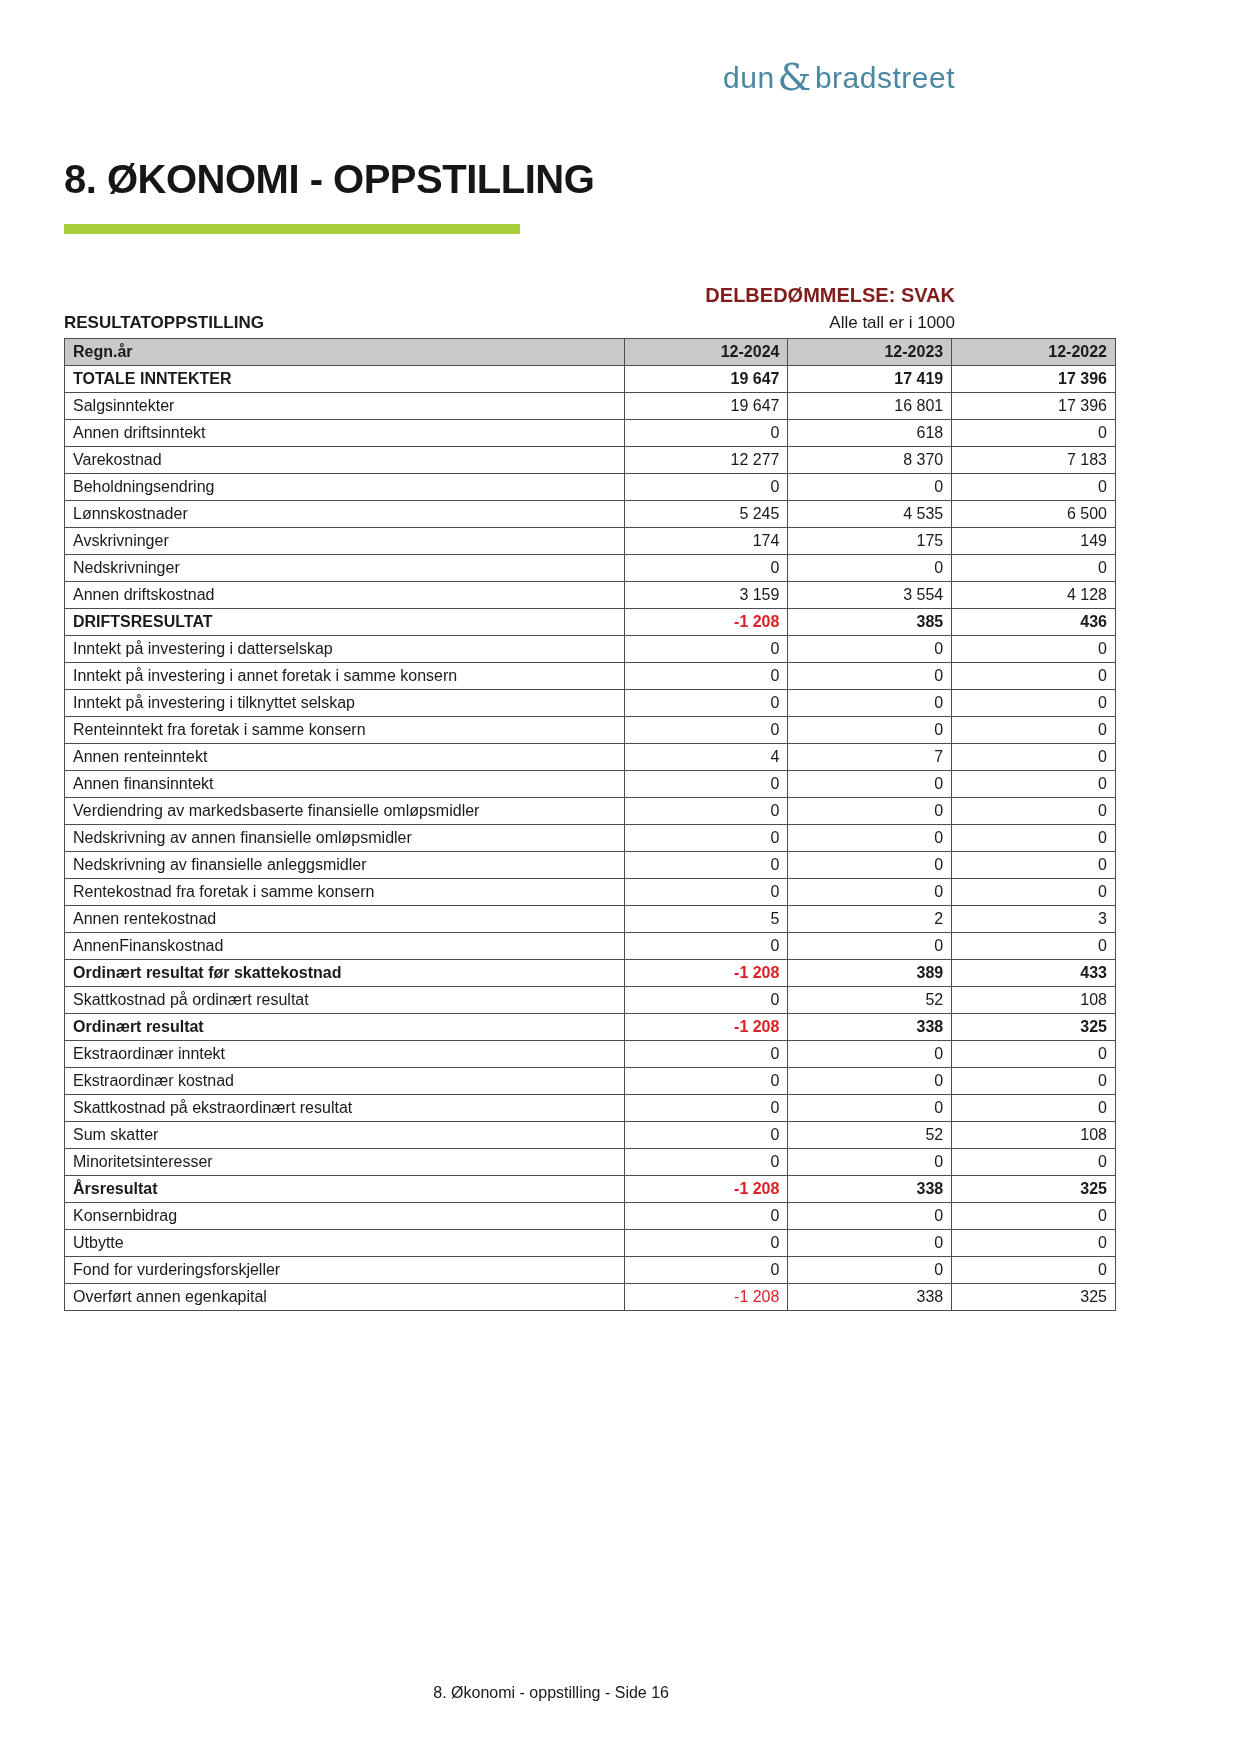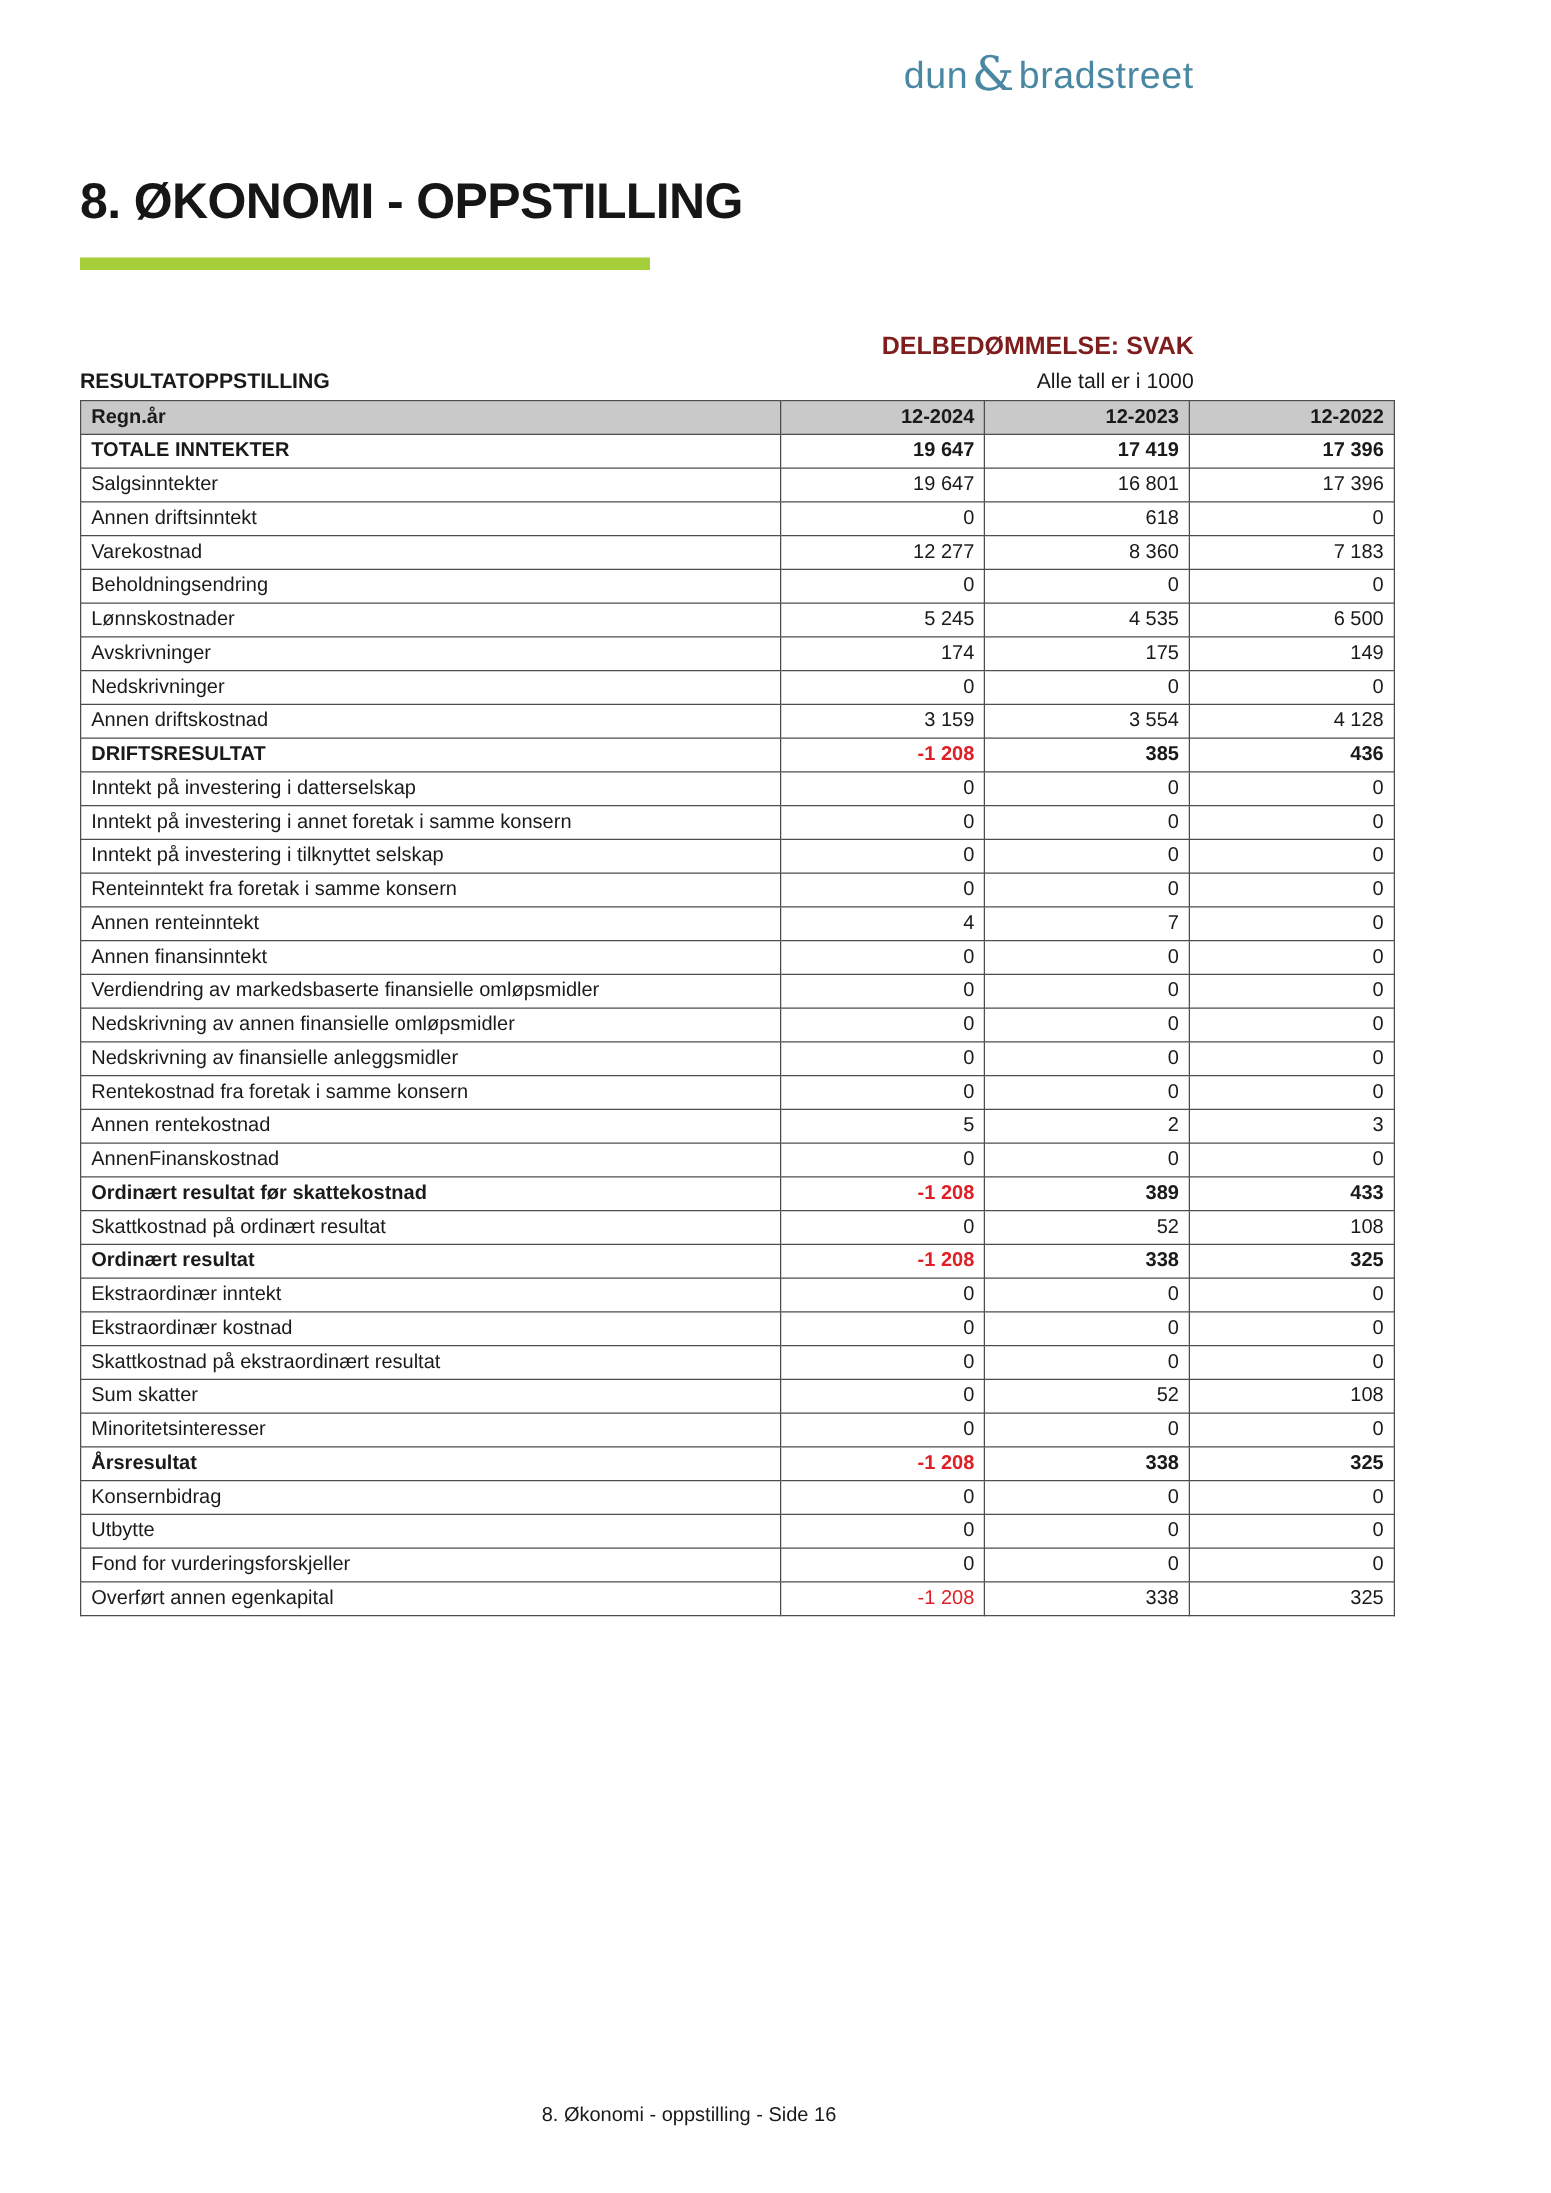--- a/index.html
+++ b/index.html
@@ -12,21 +12,21 @@
   html,body{margin:0;padding:0;}
   body{
     width:1241px;height:1754px;background:#ffffff;position:relative;
     font-family:"Liberation Sans", sans-serif;color:#1a1a1a;
     -webkit-font-smoothing:antialiased;
   }
   .content{
     position:absolute;left:64px;top:0;width:891px;height:1754px;
   }
   .logo-row{
-    padding-top:38px;text-align:right;
+    padding-top:56px;text-align:right;
   }
   .logo{
     display:inline-flex;align-items:baseline;gap:2px;
     color:var(--brand-blue,#4a87a2);
     font-size:30px;letter-spacing:0.5px;font-weight:400;
     line-height:1;
   }
   .logo .amp{
     font-size:38px;font-weight:400;position:relative;top:2px;
     font-family:"DejaVu Serif", serif;
@@ -134,21 +134,21 @@
         </tr>
         <tr>
           <td class="label-cell">Annen driftsinntekt</td>
           <td class="num-cell">0</td>
           <td class="num-cell">618</td>
           <td class="num-cell">0</td>
         </tr>
         <tr>
           <td class="label-cell">Varekostnad</td>
           <td class="num-cell">12 277</td>
-          <td class="num-cell">8 360</td>
+          <td class="num-cell">8 370</td>
           <td class="num-cell">7 183</td>
         </tr>
         <tr>
           <td class="label-cell">Beholdningsendring</td>
           <td class="num-cell">0</td>
           <td class="num-cell">0</td>
           <td class="num-cell">0</td>
         </tr>
         <tr>
           <td class="label-cell">Lønnskostnader</td>

